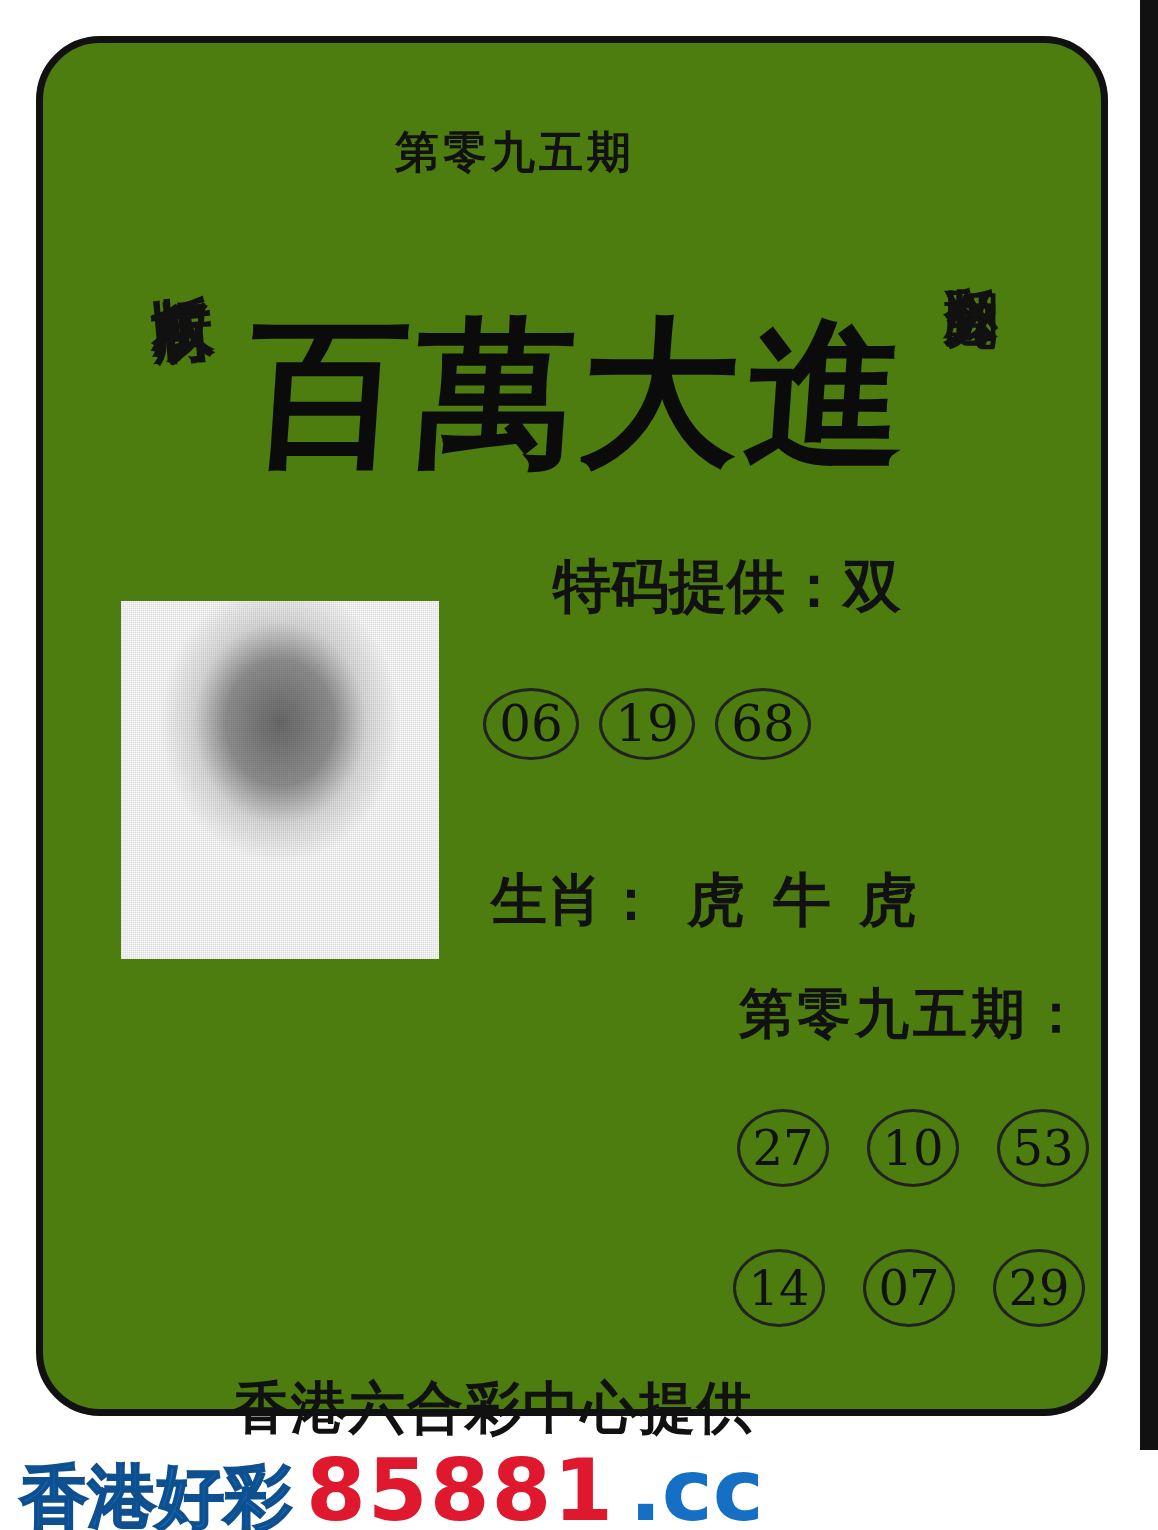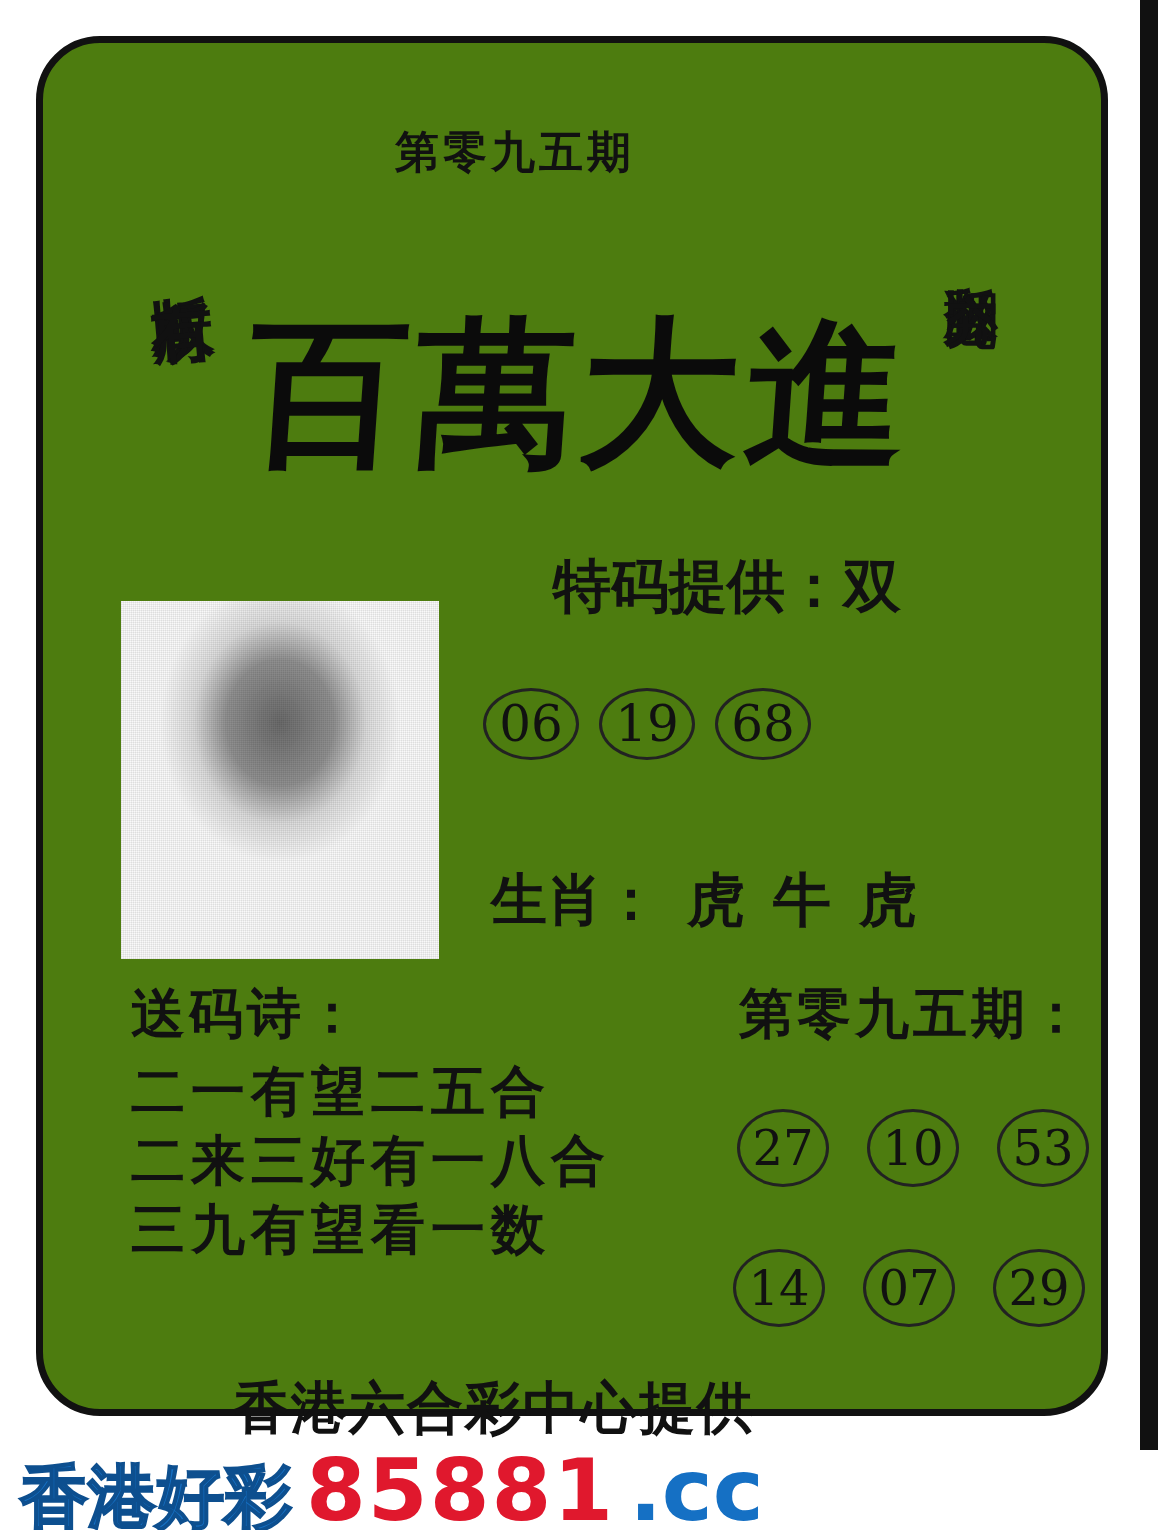--- a/index.html
+++ b/index.html
@@ -289,26 +289,20 @@
     <span class="ball">68</span>
   </div>
 
   <div class="zodiac-row">
     <span class="row-label">生肖：</span>
     <span class="zg">虎</span>
     <span class="zg">牛</span>
     <span class="zg">虎</span>
   </div>
 
-  <div class="poem">
-    <div class="poem-title">送码诗：</div>
-    <div class="poem-line">二一有望二五合</div>
-    <div class="poem-line">二来三好有一八合</div>
-    <div class="poem-line">三九有望看一数</div>
-  </div>
 
   <div class="lianma">
     <div class="lianma-title">第零九五期：</div>
     <div class="lianma-row">
       <span class="ball">27</span>
       <span class="ball">10</span>
       <span class="ball">53</span>
     </div>
     <div class="lianma-row second">
       <span class="ball">14</span>

